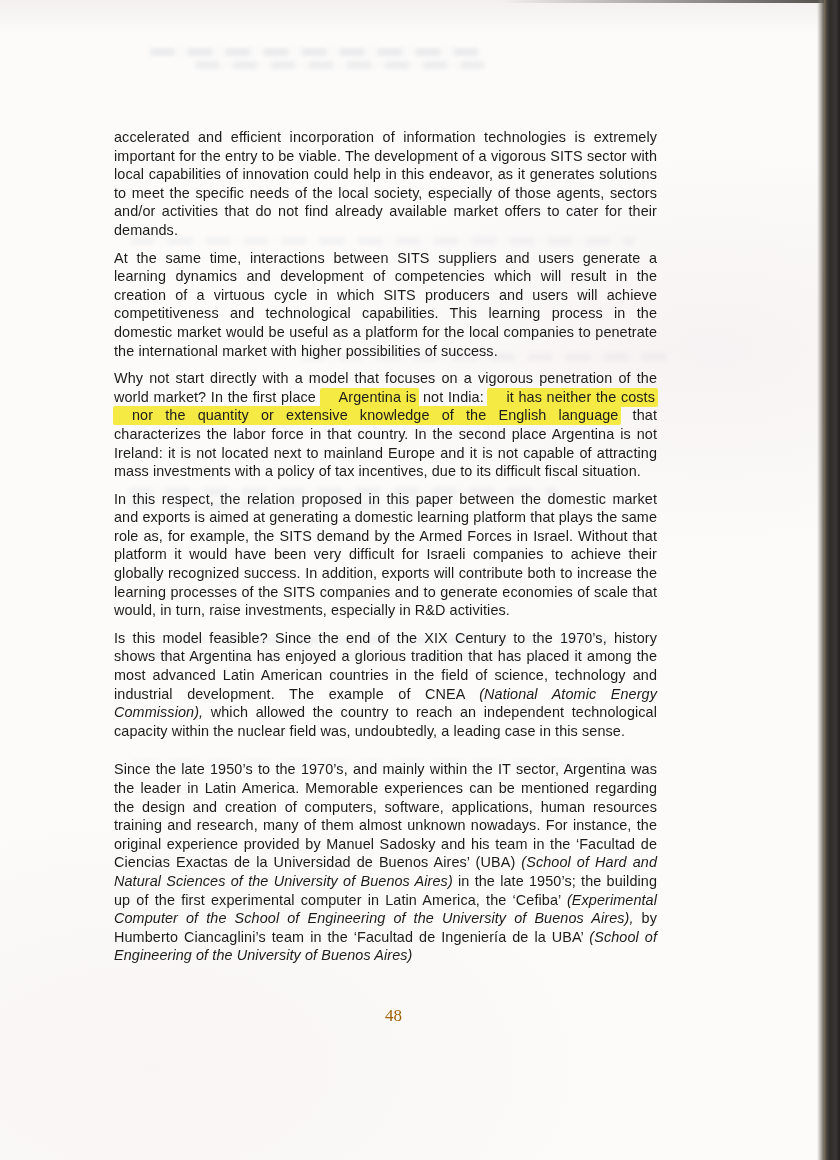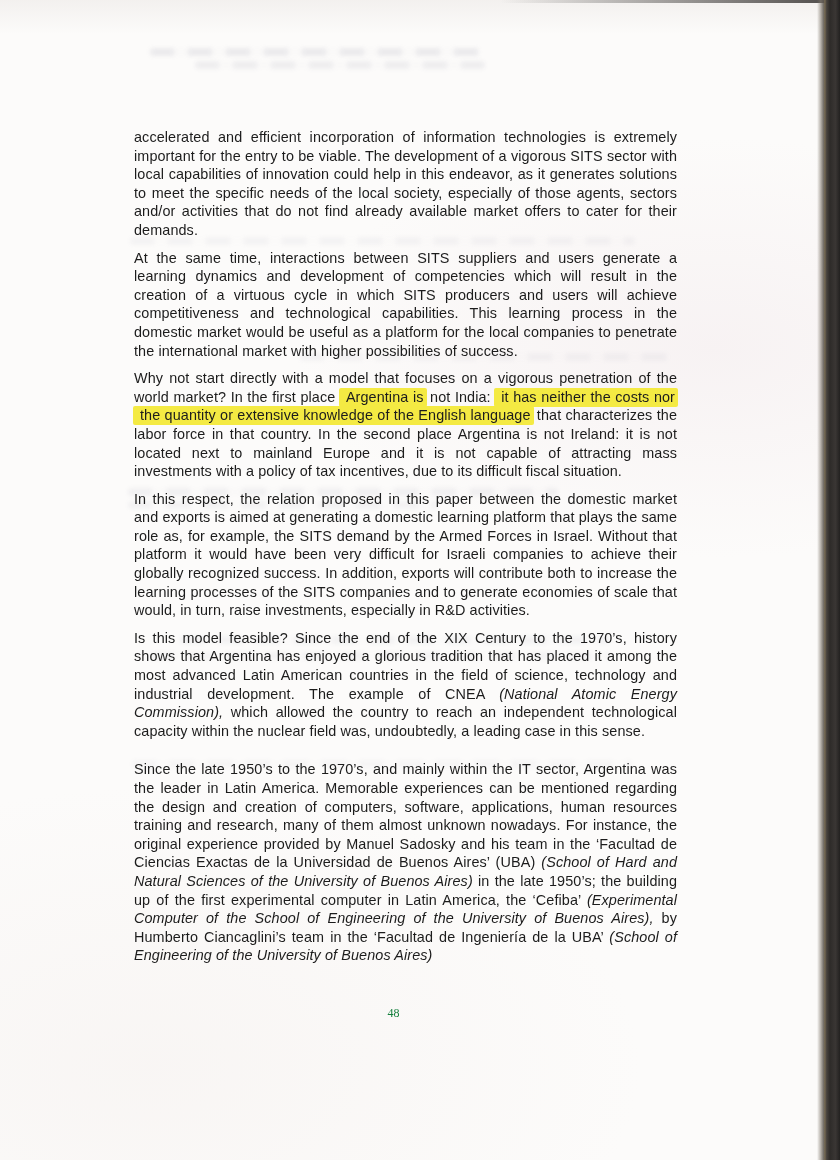--- a/index.html
+++ b/index.html
@@ -43,49 +43,49 @@
   .s3 { top: 237px; left: 130px; width: 505px; opacity: .28; }
   .s4 { top: 353px; left: 300px; width: 370px; opacity: .28; }
   .s5 { top: 488px; left: 128px; width: 430px; opacity: .38; }
   .s6 { top: 501px; left: 128px; width: 310px; opacity: .32; }
   .s7 { top: 636px; left: 180px; width: 430px; opacity: .32; }
   .s8 { top: 652px; left: 150px; width: 460px; opacity: .27; }
   .s9 { top: 760px; left: 132px; width: 500px; opacity: .22; }
 
   .text-column {
     position: absolute;
-    left: 134px; top: 128px; width: 543px;
+    left: 114px; top: 128px; width: 543px;
     font-size: 14.4px;
     line-height: 18.6px;
     color: #1c1c1c;
     text-align: justify;
     letter-spacing: 0.1px;
   }
   .text-column p { margin: 0 0 9px 0; }
   .text-column p:last-child { margin-bottom: 0; margin-top: 20px; }
 
   .italic { font-style: italic; }
 
   mark.hl {
     background: #f4ea43;
     color: inherit;
-    padding: 1px 3px 2px 7px;
+    padding: 1px 3px 2px 19px;
     margin: 0 -1px;
     border-radius: 2px;
     box-decoration-break: clone;
     -webkit-box-decoration-break: clone;
   }
 
   .page-number {
     position: absolute;
     left: 122px; width: 543px; top: 1006px;
     text-align: center;
     font-family: "Liberation Serif", serif;
-    font-size: 12px;
-    color: #15803d;
+    font-size: 17px;
+    color: #a16207;
   }
 </style>
 </head>
 <body>
 
 <div class="scan-page">
 
   <div class="smudge s1"></div>
   <div class="smudge s2"></div>
   <div class="smudge s3"></div>

